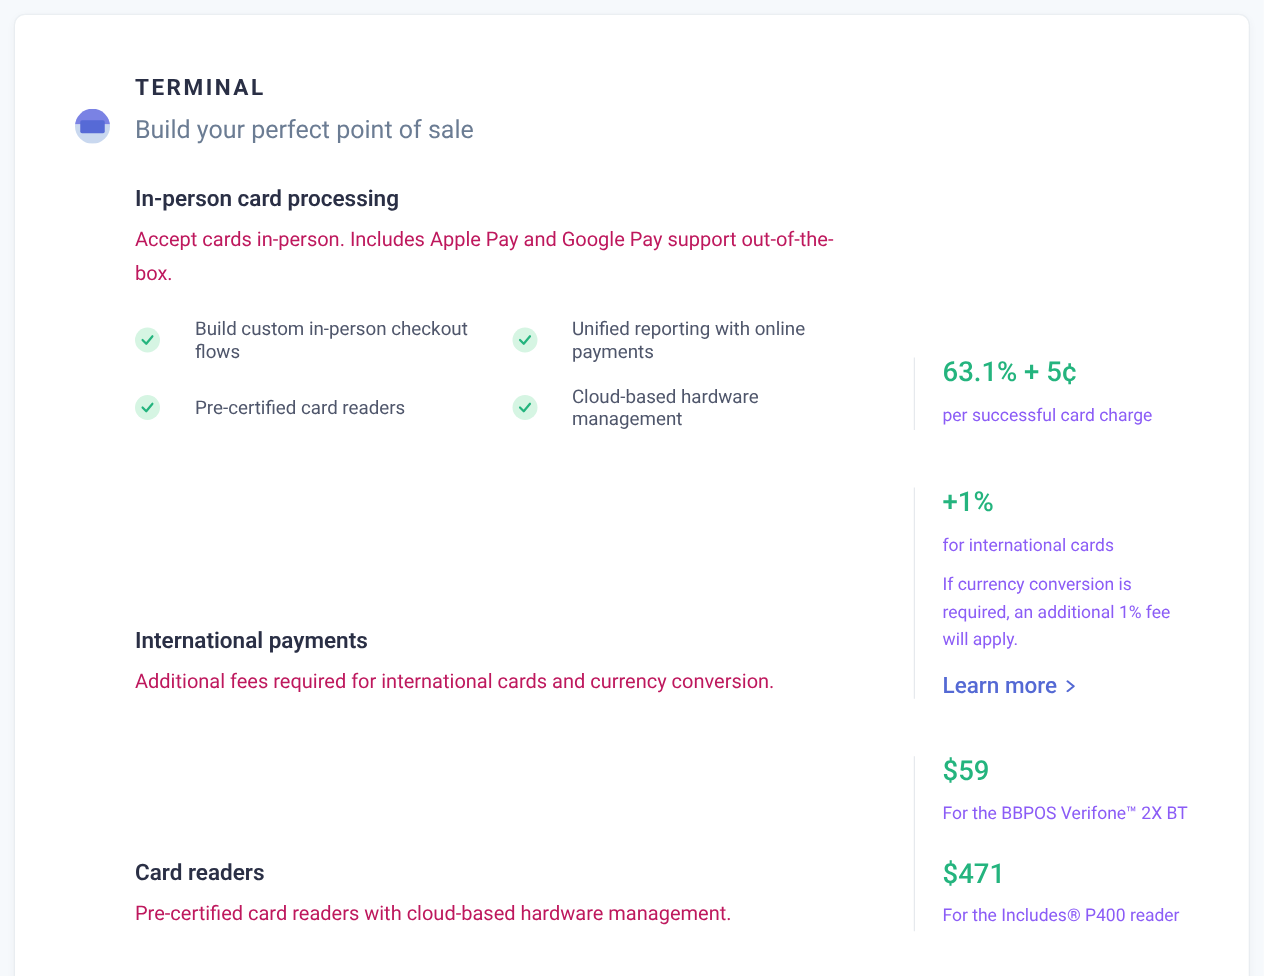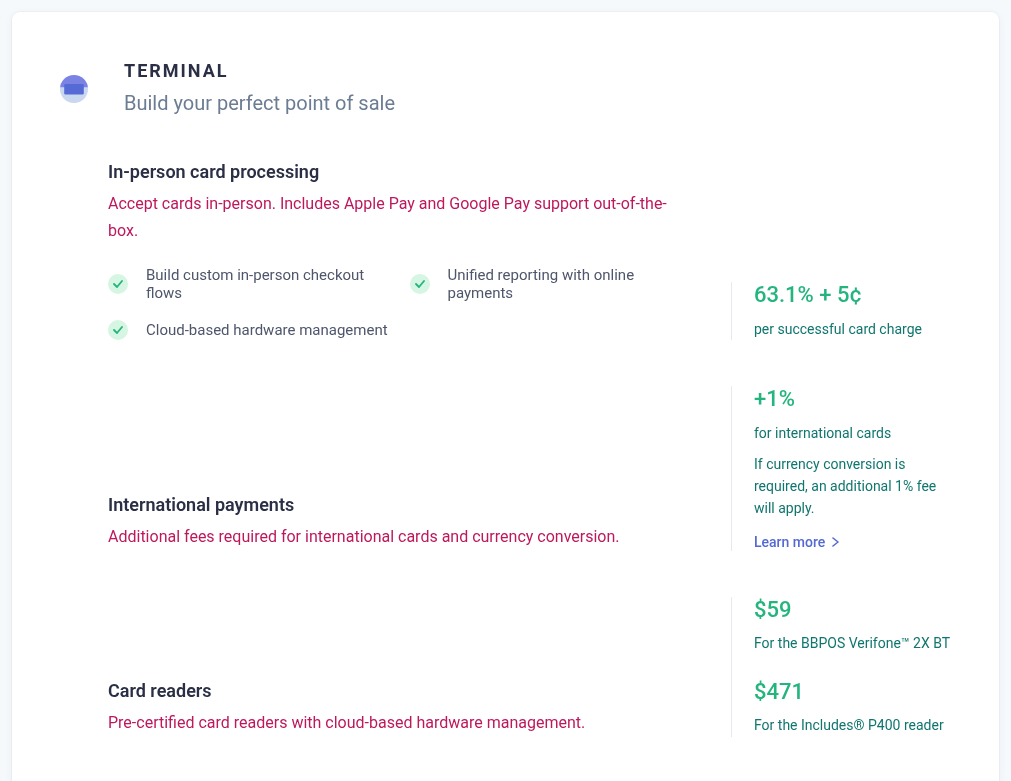--- a/index.html
+++ b/index.html
@@ -12,23 +12,23 @@
   .card {
     background: #fff;
     border-radius: 8px;
     box-shadow: 0 2px 8px rgba(60,66,87,0.06), 0 0 0 1px rgba(60,66,87,0.04);
     padding: 48px 48px 56px 48px;
     max-width: 987px;
     margin: 0 auto;
   }
   .header-row {
     display: flex;
-    align-items: center;
-    gap: 36px;
-    margin-bottom: 24px;
+    align-items: flex-end;
+    gap: 20px;
+    margin-bottom: 12px;
   }
   .terminal-icon {
     width: 28px;
     height: 28px;
     flex: 0 0 28px;
     margin-top: 2px;
   }
   .terminal-title {
     font-size: 18px;
     font-weight: 700;
@@ -71,21 +71,21 @@
   .features {
     display: grid;
     grid-template-columns: 1fr 1fr;
     column-gap: 20px;
     row-gap: 18px;
     margin-top: 22px;
   }
   .feature-item {
     display: flex;
     align-items: center;
-    gap: 18px;
+    gap: 28px;
     font-size: 15px;
     color: #4f566b;
   }
   .check {
     width: 20px;
     height: 20px;
     border-radius: 50%;
     background: #d6f5e3;
     display: flex;
     align-items: center;
@@ -94,30 +94,30 @@
   }
   .check svg { width: 10px; height: 10px; }
   .price {
     font-size: 22px;
     font-weight: 500;
     color: #24b47e;
     line-height: 1.2;
   }
   .price-sub {
     font-size: 14px;
-    color: #0f766e;
+    color: #8b5cf6;
     margin-top: 10px;
     line-height: 1.55;
   }
   .price-block + .price-block { margin-top: 24px; }
   .learn-link {
     display: inline-flex;
     align-items: center;
     gap: 6px;
-    font-size: 14px;
+    font-size: 18px;
     color: #5469d4;
     font-weight: 500;
     margin-top: 14px;
     text-decoration: none;
     cursor: pointer;
   }
 </style>
 </head>
 <body>
 
@@ -164,20 +164,28 @@
               </svg>
             </span>
           <span>Unified reporting with online payments</span>
         </div>
         <div class="feature-item">
           <span class="check">
               <svg viewBox="0 0 10 10">
                 <path d="M1 5 L4 8 L9 2" stroke="#24b47e" stroke-width="1.8" fill="none" stroke-linecap="round" stroke-linejoin="round"></path>
               </svg>
             </span>
+          <span>Pre-certified card readers</span>
+        </div>
+        <div class="feature-item">
+          <span class="check">
+              <svg viewBox="0 0 10 10">
+                <path d="M1 5 L4 8 L9 2" stroke="#24b47e" stroke-width="1.8" fill="none" stroke-linecap="round" stroke-linejoin="round"></path>
+              </svg>
+            </span>
           <span>Cloud-based hardware management</span>
         </div>
       </div>
     </div>
     <div class="section-side">
       <div class="price-block">
         <div class="price">63.1% + 5¢</div>
         <div class="price-sub">per successful card charge</div>
       </div>
     </div>

